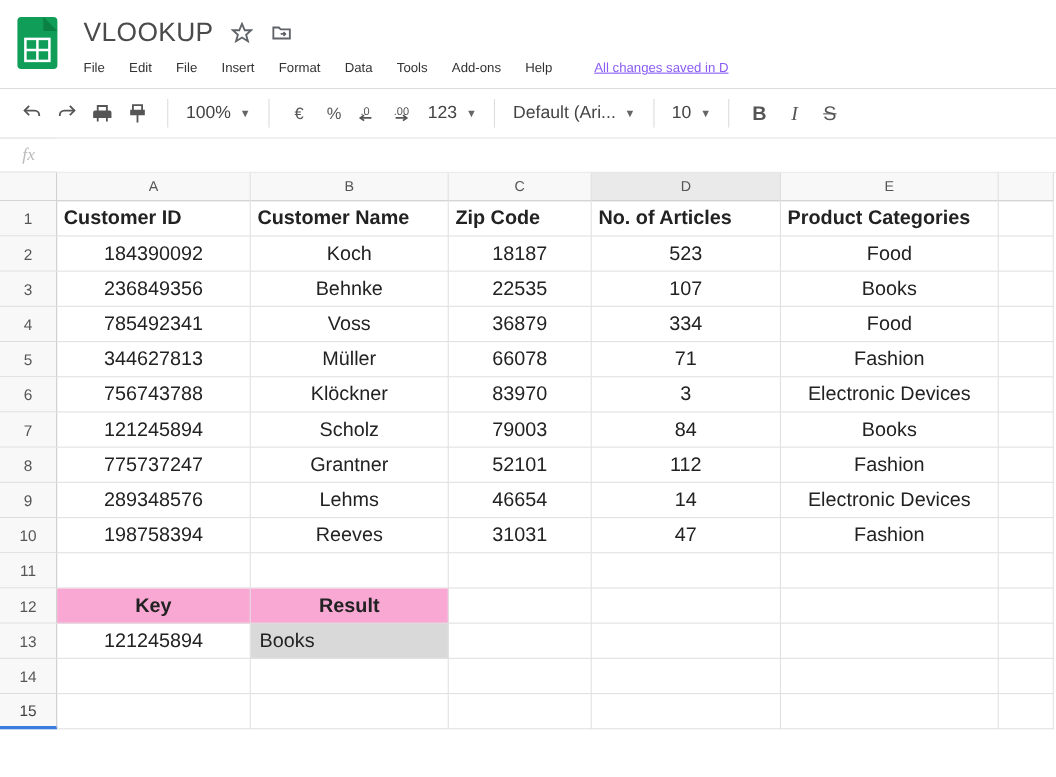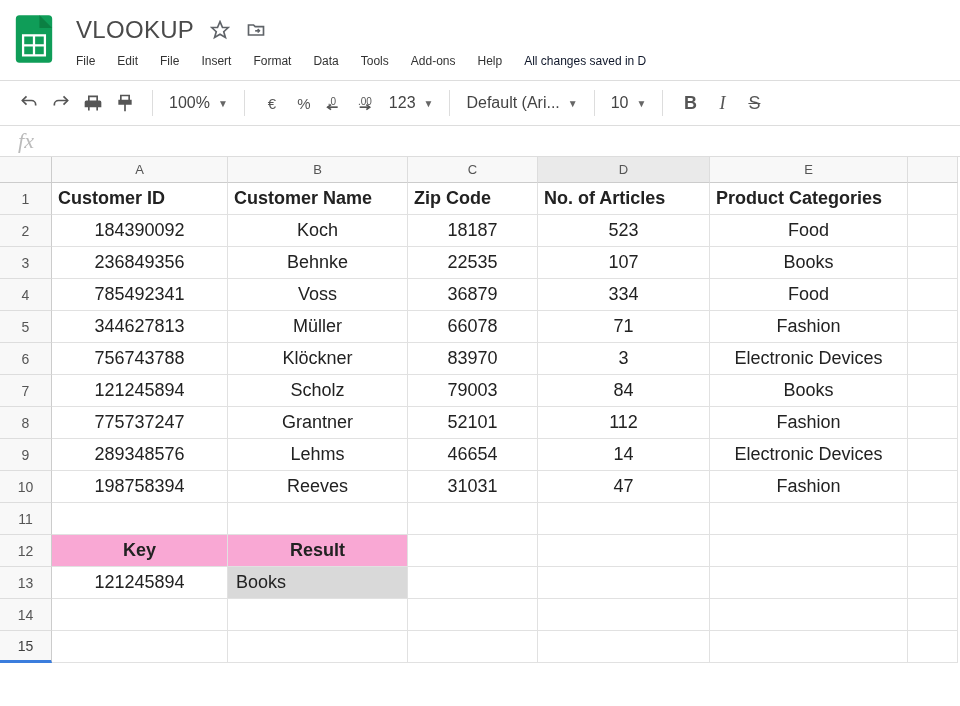--- a/index.html
+++ b/index.html
@@ -7,30 +7,30 @@
   .app { width:960px; height:706px; overflow:hidden; position:relative; }
   .titlebar { display:flex; align-items:center; padding:10px 14px 0 12px; }
   .logo { width:44px; height:58px; display:flex; align-items:center; justify-content:center; margin-right:20px; }
   .logo svg { width:40px; height:52px; }
   .titlecol { display:flex; flex-direction:column; }
   .titlerow { display:flex; align-items:center; gap:16px; padding-top:6px;}
   .doc-title { font-size:24px; color:#4a4a4a; letter-spacing:0.3px; }
   .star, .folder { width:20px; height:20px; color:#5f6368; display:flex; align-items:center; justify-content:center;}
   .menubar { display:flex; gap:22px; font-size:12px; color:#333; padding-top:10px; align-items:center;}
   .menubar .menu-item { cursor:pointer; }
-  .save-status { color:#0f172a; margin-left:0;}
+  .save-status { color:#8b5cf6; text-decoration: underline; margin-left:16px;}
   .divider { height:1px; background:#ddd; margin-top:12px; }
   .toolbar { display:flex; align-items:center; gap:10px; padding:8px 18px; font-size:16px; color:#444;}
   .tool { display:flex; align-items:center; justify-content:center; min-width:22px; height:28px; cursor:pointer; color:#555;}
   .tool svg { width:20px; height:20px; }
   .sep { width:1px; height:26px; background:#ddd; margin:0 6px;}
   .zoom, .fontctl, .sizectl { display:flex; align-items:center; gap:8px;}
   .dropdown-caret { font-size:10px; color:#666; }
   .formula-row { display:flex; align-items:center; border-top:1px solid #ddd; border-bottom:1px solid #ddd; height:32px;}
-  .fx { width:52px; font-style:italic; font-family: Georgia, serif; color:#bbb; font-size:22px; text-align:center;}
+  .fx { width:52px; font-style:italic; font-family: Georgia, serif; color:#bbb; font-size:16px; text-align:center;}
   .formula-input { flex:1; height:100%; border:none; outline:none; font-size:15px; padding-left:6px;}
   .sheet { display:flex; flex-direction:column; }
   .col-headers { display:flex; height:26px; font-size:13px; color:#555; }
   .corner { width:52px; border-right:1px solid #ccc; border-bottom:1px solid #ccc; background:#f8f8f8;}
   .col-h { border-right:1px solid #ddd; border-bottom:1px solid #ccc; display:flex; align-items:center; justify-content:center; background:#f8f8f8;}
   .col-h.sel { background:#eaeaea; }
   .row { display:flex; height:32px; }
   .row-h { width:52px; border-right:1px solid #ccc; border-bottom:1px solid #ddd; display:flex; align-items:center; justify-content:center; font-size:14px; color:#555; background:#f8f8f8;}
   .cell { border-right:1px solid #e1e1e1; border-bottom:1px solid #e1e1e1; display:flex; align-items:center; justify-content:center; font-size:18px; color:#222; padding:0 6px; overflow:hidden; white-space:nowrap;}
   .cell.hdr { font-weight:bold; }

